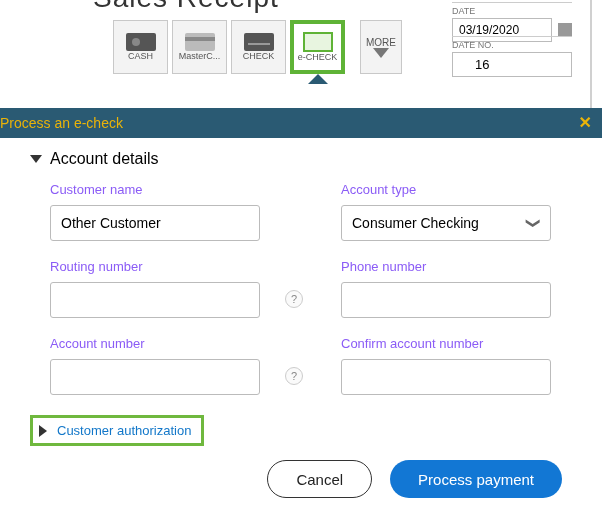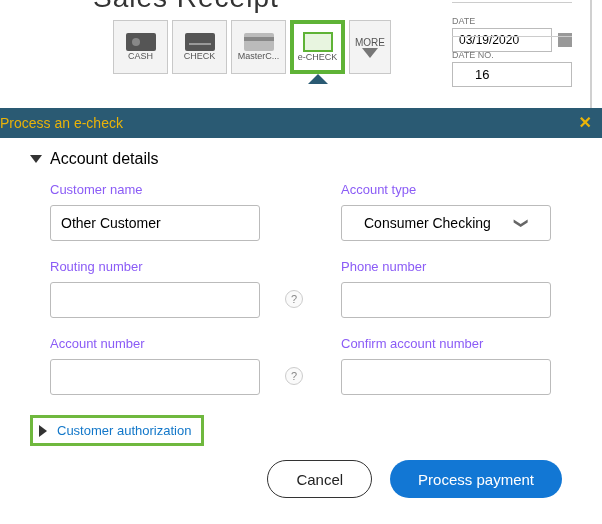--- a/index.html
+++ b/index.html
@@ -12,45 +12,45 @@
   .pay-btn { width: 55px; height: 54px; border: 1px solid #c8c8c8; background: #f3f3f3; display: flex; flex-direction: column; align-items: center; justify-content: center; gap: 0; cursor: pointer; font-size: 9px; color: #555; }
   .pay-btn.selected { border: 4px solid #5fb336; background: #fff; position: relative; }
   .pay-btn.selected::after { content: ""; position: absolute; bottom: -14px; left: 50%; transform: translateX(-50%); border-left: 10px solid transparent; border-right: 10px solid transparent; border-bottom: 10px solid #2a5a73; }
   .icon-cash { width: 30px; height: 18px; background: #555; border-radius: 2px; position: relative; }
   .icon-cash::before { content:""; position:absolute; left:6px; top:5px; width:8px; height:8px; background:#888; border-radius:50%; }
   .icon-check { width: 30px; height: 18px; background: #555; border-radius: 2px; position: relative; }
   .icon-check::before { content:""; position:absolute; left:4px; top:10px; width:22px; height:2px; background:#999; }
   .icon-card { width: 30px; height: 18px; background: #bbb; border-radius: 2px; position: relative; }
   .icon-card::before { content:""; position:absolute; left:0; top:4px; width:30px; height:4px; background:#888; }
   .icon-echeck { width: 30px; height: 20px; border: 2px solid #5fb336; background: #e8f5e0; position: relative; }
-  .more-btn { width: 42px; height: 54px; border: 1px solid #c8c8c8; background: #f3f3f3; display:flex; flex-direction:column; align-items:center; justify-content:center; font-size:10px; color:#555; cursor:pointer; }
+  .more-btn { width: 42px; height: 54px; border: 1px solid #c8c8c8; background: #f3f3f3; display:flex; flex-direction:column; align-items:center; justify-content:center; font-size:10px; color:#555; cursor:pointer;margin-left:11px; }
   .more-arrow { width:0; height:0; border-left:8px solid transparent; border-right:8px solid transparent; border-top:10px solid #777; }
   .date-area { position:absolute; right: 18px; top: 2px; }
-  .date-label { font-size:9px; color:#777; border-top:1px solid #ccc; padding-top:13px; }
+  .date-label { font-size:9px; color:#777; border-top:1px solid #ccc; padding-top:3px; }
   .date-row { display:flex; align-items:center; gap:6px; margin-top:2px; }
   .date-field { border:1px solid #bbb; padding:4px 6px; width:100px; font-size:12px; }
   .cal-icon { width:14px; height:14px; background:#999; display:inline-block; }
   .sale-no { position:absolute; right: 18px; top: 36px; }
   .sale-field { border:1px solid #bbb; padding:4px 22px; width:120px; font-size:13px; margin-top:2px; }
 
   
   .modal-bar { background: #2a5a73; color: #eab308; height: 30px; display:flex; align-items:center; justify-content:flex-start; position:relative; font-size:14px; }
   .modal-close { position:absolute; right:10px; top:5px; font-size:16px; cursor:pointer; font-weight:bold; }
 
   
   .modal-body { padding: 12px 30px 10px 30px; }
   .amount-row { text-align:right; font-size:22px; margin-top:6px; margin-bottom:8px; }
   .section-hdr { display:flex; align-items:center; gap:8px; font-size:16px; margin-bottom:14px; cursor:pointer; }
   .tri-down { width:0; height:0; border-left:6px solid transparent; border-right:6px solid transparent; border-top:8px solid #333; }
   .tri-right { width:0; height:0; border-top:6px solid transparent; border-bottom:6px solid transparent; border-left:8px solid #333; }
   .form-grid { display:grid; grid-template-columns: 1fr 1fr; column-gap: 60px; row-gap: 18px; margin-left: 20px; }
   .field label { font-size:13px; color:#8b5cf6; display:block; margin-bottom:8px; }
   .field-wrap { position:relative; }
   .text-input { width: 210px; height: 36px; border:1px solid #bbb; border-radius:3px; padding: 0 10px; font-size:14px; }
-  .select-input { width: 210px; height: 36px; border:1px solid #bbb; border-radius:3px; padding: 0 22px; font-size:14px; display:flex; align-items:center; justify-content:space-between; cursor:pointer; }
+  .select-input { width: 210px; height: 36px; border:1px solid #bbb; border-radius:3px; padding: 0 10px; font-size:14px; display:flex; align-items:center; justify-content:space-between; cursor:pointer; }
   .chev { color:#666; font-size:14px; }
   .help-dot { position:absolute; right:-22px; top:8px; width:18px; height:18px; border:1px solid #ccc; border-radius:50%; font-size:11px; color:#888; display:flex; align-items:center; justify-content:center; cursor:pointer; background:#fafafa; }
 
   .auth-row { margin-top: 20px; display:inline-flex; align-items:center; gap:10px; padding: 5px 10px 5px 6px; border: 3px solid #6fb83e; cursor:pointer; }
   .auth-link { color:#1277c9; font-size:13px; }
 
   .btn-row { display:flex; justify-content:flex-end; gap:18px; margin-top:14px; padding-right:10px; }
   .btn { height:38px; border-radius:20px; padding:0 28px; font-size:15px; cursor:pointer; display:flex; align-items:center; }
   .btn-cancel { background:#fff; border:1.5px solid #333; color:#222; }
   .btn-primary { background:#1277d4; border:none; color:#fff; font-weight:500; }
@@ -59,26 +59,26 @@
 <body>
 
 <div class="top-area">
   <div class="receipt-title">Sales Receipt</div>
   <div class="pay-buttons">
     <div class="pay-btn">
       <span class="icon-cash"></span>
       <span>CASH</span>
     </div>
     <div class="pay-btn">
+      <span class="icon-card"></span>
+      <span>MasterC...</span>
+    </div>
+    <div class="pay-btn">
       <span class="icon-check"></span>
       <span>CHECK</span>
-    </div>
-    <div class="pay-btn">
-      <span class="icon-card"></span>
-      <span>MasterC...</span>
     </div>
     <div class="pay-btn selected">
       <span class="icon-echeck"></span>
       <span>e-CHECK</span>
     </div>
     <div class="more-btn">
       <span>MORE</span>
       <span class="more-arrow"></span>
     </div>
   </div>

